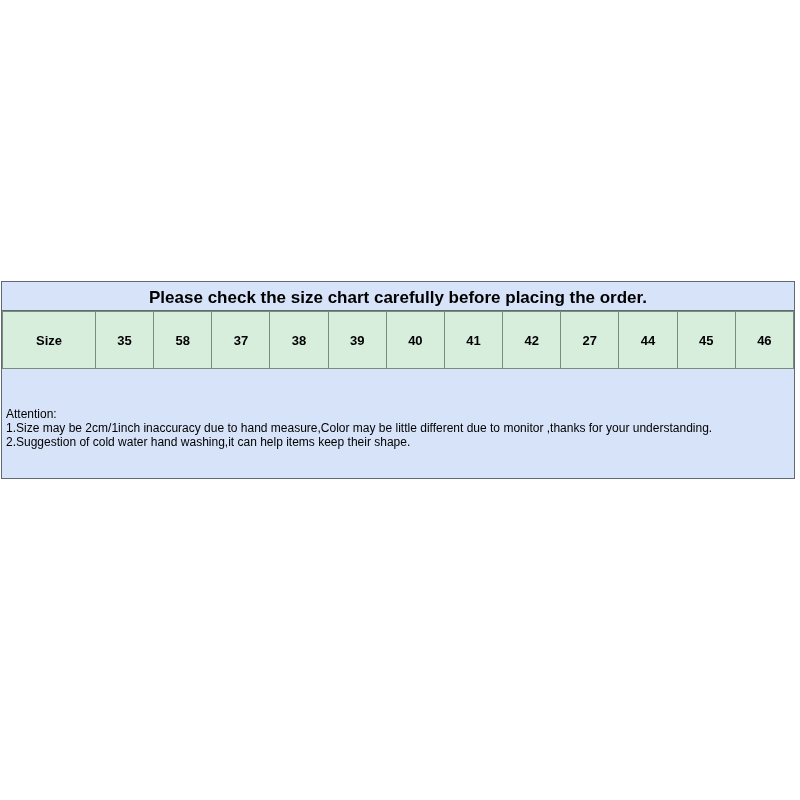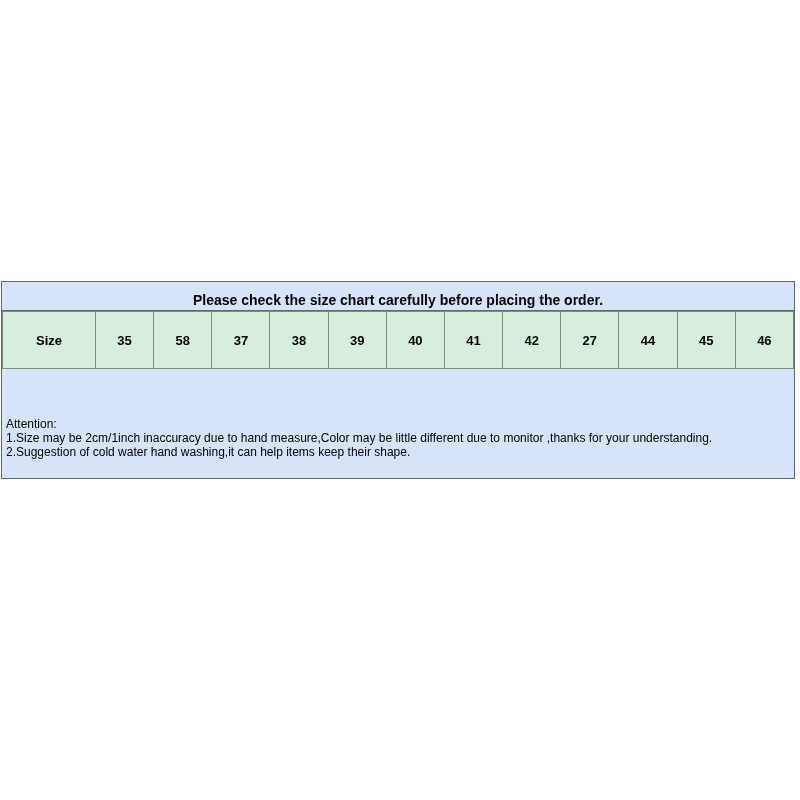--- a/index.html
+++ b/index.html
@@ -24,21 +24,21 @@
     border-bottom: 1px solid var(--border-dark, #5f6a74);
     display: flex; align-items: center; justify-content: center;
     font-size: 13px;
   }
   .row-subtitle {
     height: 29px;
     box-sizing: border-box;
     background: var(--blue-bg, #d7e3f8);
     border-bottom: 1px solid var(--border-dark, #5f6a74);
     display: flex; align-items: flex-end; justify-content: center;
-    font-size: 14px; font-weight: bold;
+    font-size: 17px; font-weight: bold;
     padding-bottom: 2px;
   }
   table.size-table {
     width: 100%;
     border-collapse: collapse;
     table-layout: fixed;
   }
   table.size-table td {
     background: var(--green-bg, #d7eedd);
     border: 1px solid var(--border-green, #7c8c7c);
@@ -47,21 +47,21 @@
     vertical-align: middle;
     font-size: 13px;
     font-weight: bold;
     padding: 16px;
     overflow: hidden;
   }
   .attention {
     height: 109px;
     box-sizing: border-box;
     background: var(--blue-bg, #d7e3f8);
-    padding: 48px 6px 0 4px;
+    padding: 38px 6px 0 4px;
     font-size: 12px;
     line-height: 14px;
     white-space: nowrap;
   }
 </style>
 </head>
 <body>
 
 <div class="panel">
 

